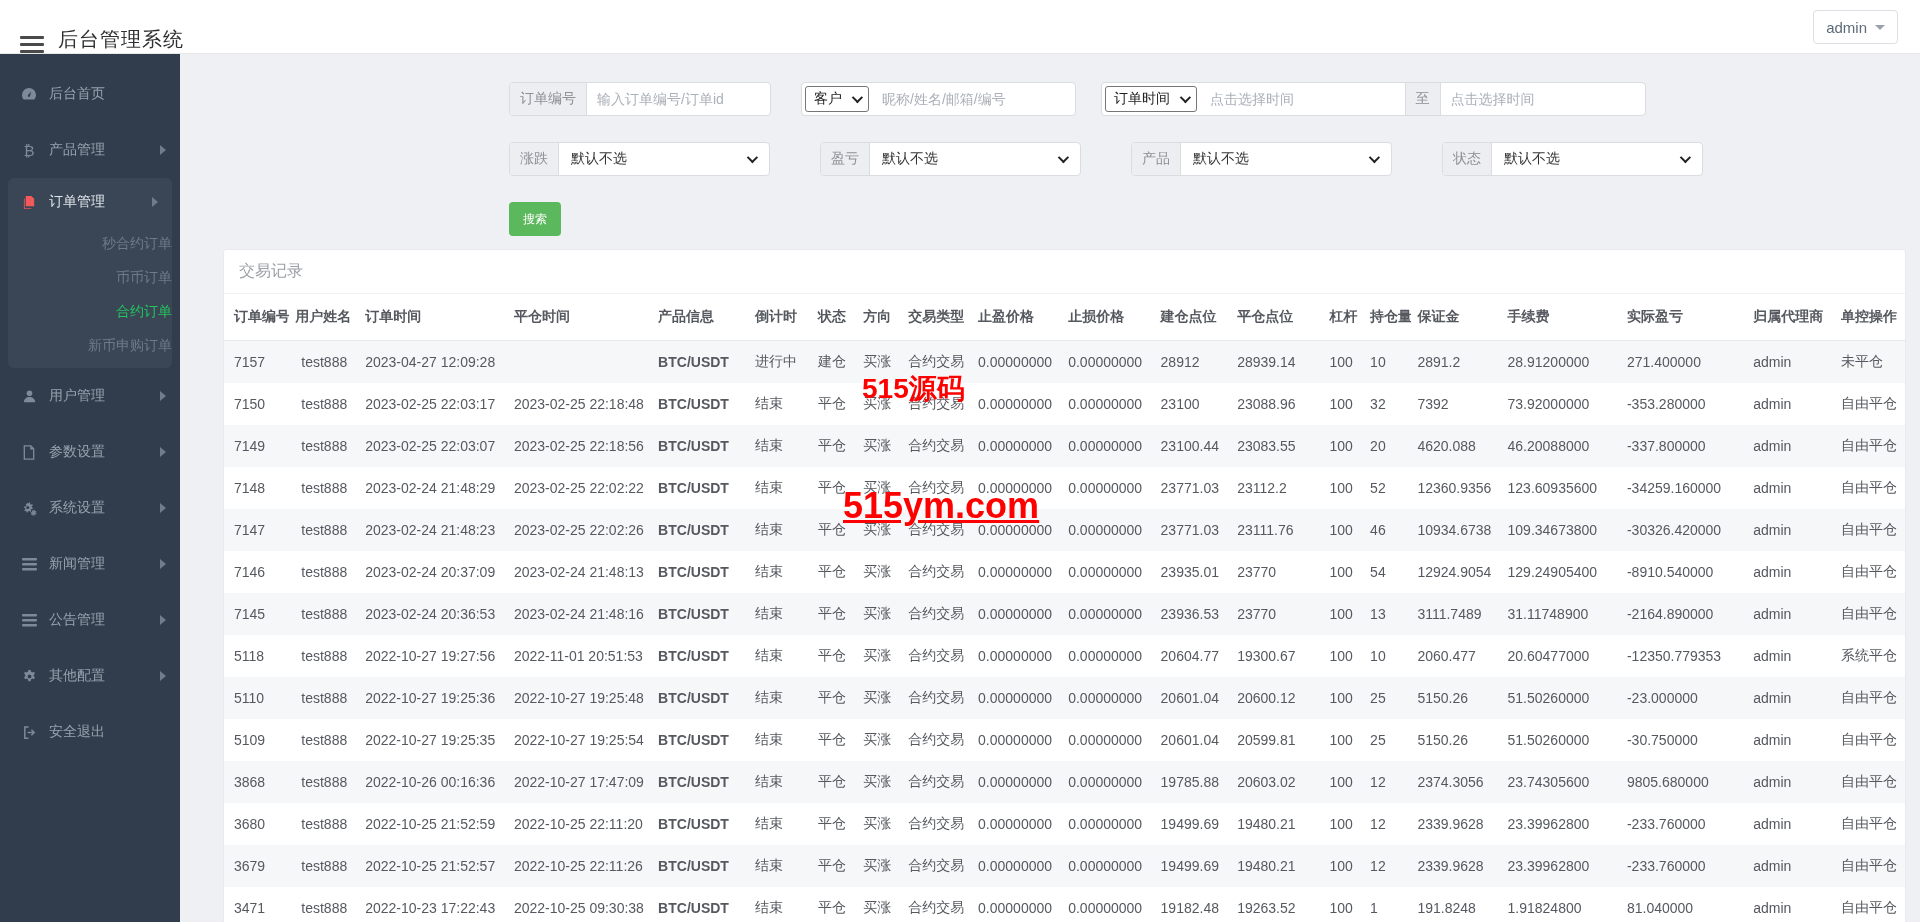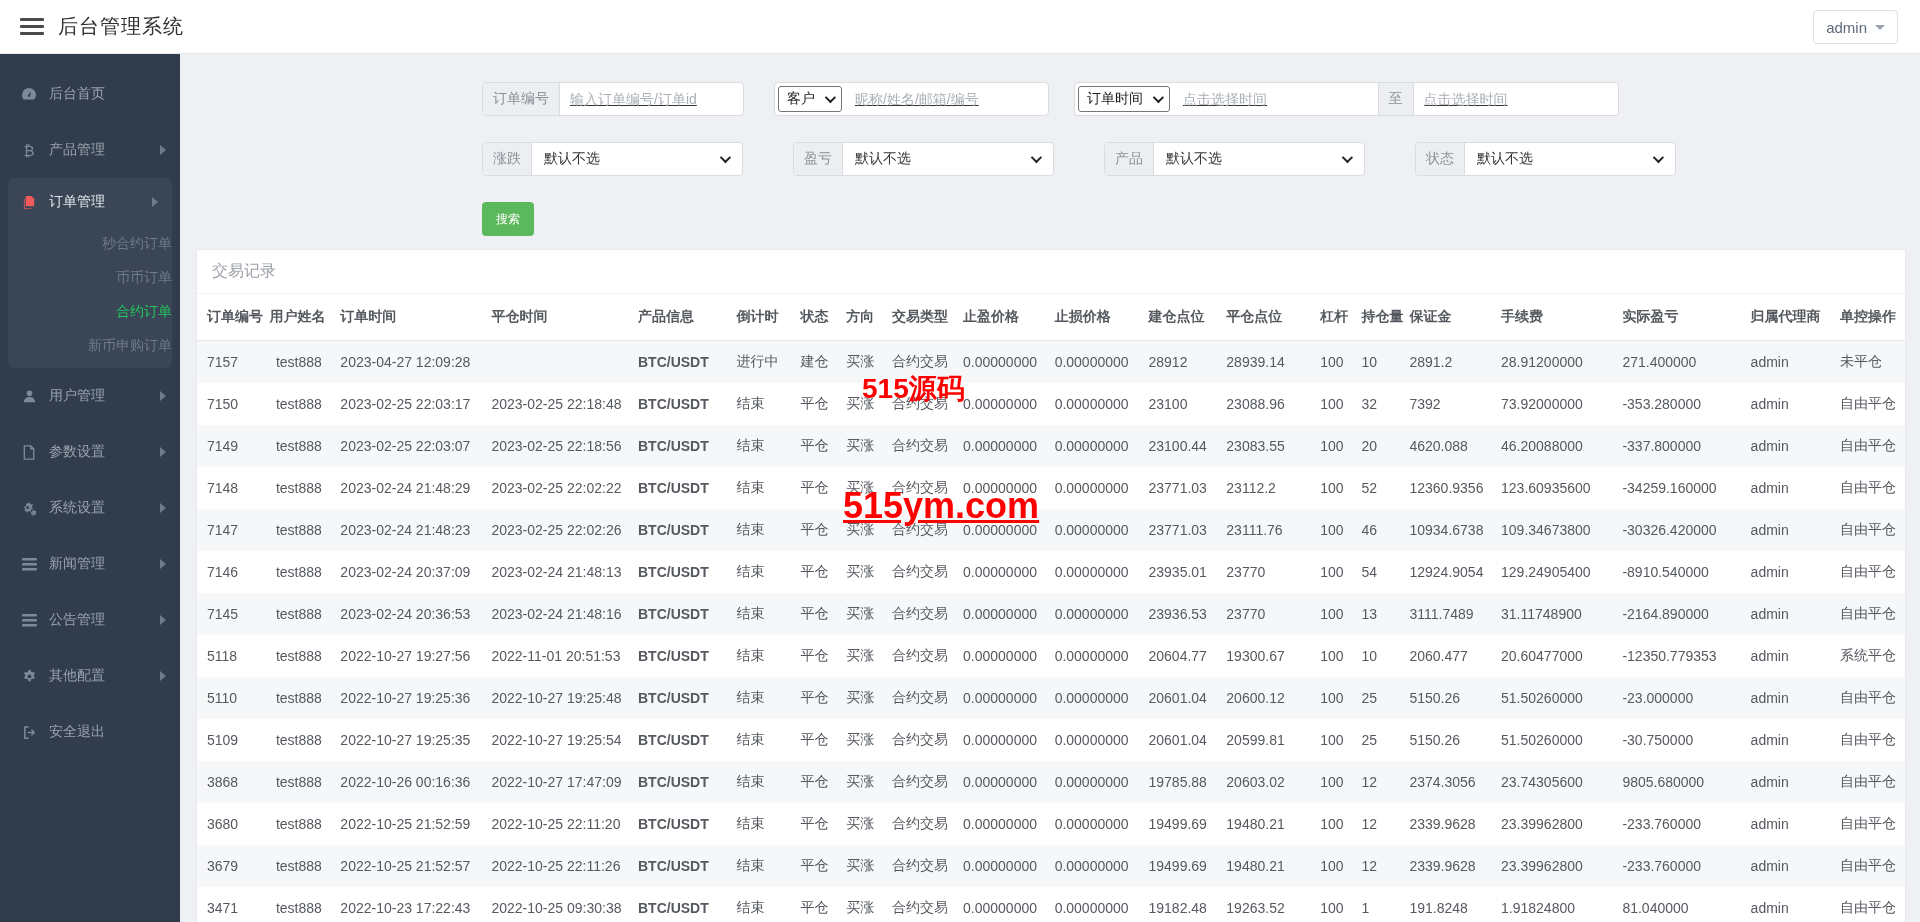--- a/index.html
+++ b/index.html
@@ -5,21 +5,21 @@
   * { box-sizing: border-box; }
   html,body { margin:0; padding:0; }
   body {
     width:1920px; height:922px; overflow:hidden;
     font-family:"Liberation Sans","DejaVu Sans",sans-serif;
     background:#eef0f4; position:relative;
   }
   
   .topbar {
     height:54px; background:#fff; border-bottom:1px solid #e7e7e7;
-    display:flex; align-items:center; padding:0 20px; position:relative; z-index:5;
+    display:flex; align-items:flex-end; padding:0 20px; position:relative; z-index:5;
   }
   .hamburger { width:24px; height:17px; display:flex; flex-direction:column; justify-content:space-between; cursor:pointer; margin-right:14px; }
   .hamburger i { display:block; height:3px; background:#4a4a4a; border-radius:1px; }
   .app-title { font-size:20px; color:#303030; letter-spacing:1px; }
   .user-btn {
     position:absolute; right:22px; top:10px; height:34px; padding:0 12px;
     border:1px solid #dcdfe3; border-radius:4px; background:#fff;
     display:flex; align-items:center; gap:8px; color:#5f6b7a; font-size:15px; cursor:pointer;
   }
   .caret-down { width:0; height:0; border-left:5px solid transparent; border-right:5px solid transparent; border-top:5px solid #9aa3ad; }
@@ -29,26 +29,26 @@
   .menu-item { height:56px; display:flex; align-items:center; padding:0 14px 0 21px; color:#97a2ae; font-size:14px; cursor:pointer; }
   .menu-item .mi-icon { width:16px; margin-right:12px; color:#7e8a97; display:inline-flex; align-items:center; justify-content:center; font-size:15px; }
   .menu-item .mi-icon.red { color:#f05a5a; }
   .menu-item .mi-label { flex:1; }
   .mi-arrow { width:0; height:0; border-top:5px solid transparent; border-bottom:5px solid transparent; border-left:6px solid #707c89; }
   .menu-group { margin:0 8px; background:#3a4655; border-radius:6px; padding-bottom:6px; }
   .menu-group .menu-item { height:48px; color:#dfe5ea; padding-left:13px; }
   .sub-item { height:34px; line-height:34px; padding-left:56px; color:#6f7a87; font-size:14px; cursor:pointer;text-align:right; }
   .sub-item.active { color:#22c55e; }
   
-  .main { flex:1; position:relative; padding-top:28px; }
+  .main { flex:1; position:relative; padding-top:28px;margin-left:27px; }
   .filters { padding-left:302px; }
   .frow { display:flex; align-items:center; margin-bottom:26px; }
   .igroup { display:flex; align-items:stretch; height:34px; background:#fff; border:1px solid #d9dce0; border-radius:4px; overflow:hidden; }
   .iaddon { background:#eceef1; color:#8b9097; font-size:14px; display:flex; align-items:center; padding:0 10px; border-right:1px solid #d9dce0; white-space:nowrap; }
-  .itext { border:none; outline:none; font-size:14px; color:#333; padding:0 10px; flex:1; min-width:0; font-family:inherit; background:transparent;text-decoration:underline; }
+  .itext { border:none; outline:none; font-size:14px; color:#333; padding:0 10px; flex:1; min-width:0; font-family:inherit; background:transparent; }
   .itext::placeholder { color:#aab0b8; }
   .sel-native { margin:3px; border:1px solid #767676; border-radius:3px; background:#fff; display:flex; align-items:center; padding:0 8px; font-size:14px; color:#222; gap:10px; cursor:pointer; white-space:nowrap; }
   .sel-flat { flex:1; display:flex; align-items:center; padding:0 12px; font-size:14px; color:#333; cursor:pointer; position:relative; }
   .sel-flat .chev { position:absolute; right:14px; }
   .chev { width:8px; height:8px; border-right:2px solid #222; border-bottom:2px solid #222; transform:rotate(45deg) translateY(-2px); display:inline-block; }
   .btn-search { margin-left:302px; background:#5cb85c; color:#fff; border:none; border-radius:4px; height:34px; padding:0 14px; font-size:12px; cursor:pointer; font-family:inherit; }
   
   .card { margin:13px 14px 0 16px; background:#fff; border:1px solid #e8eaed; border-radius:3px; height:700px; overflow:hidden; }
   .card-header { height:44px; display:flex; align-items:center; padding:0 15px; color:#9b9fa6; font-size:16px; border-bottom:1px solid #f2f2f2; }
   table.grid { width:100%; border-collapse:collapse; table-layout:fixed; }

